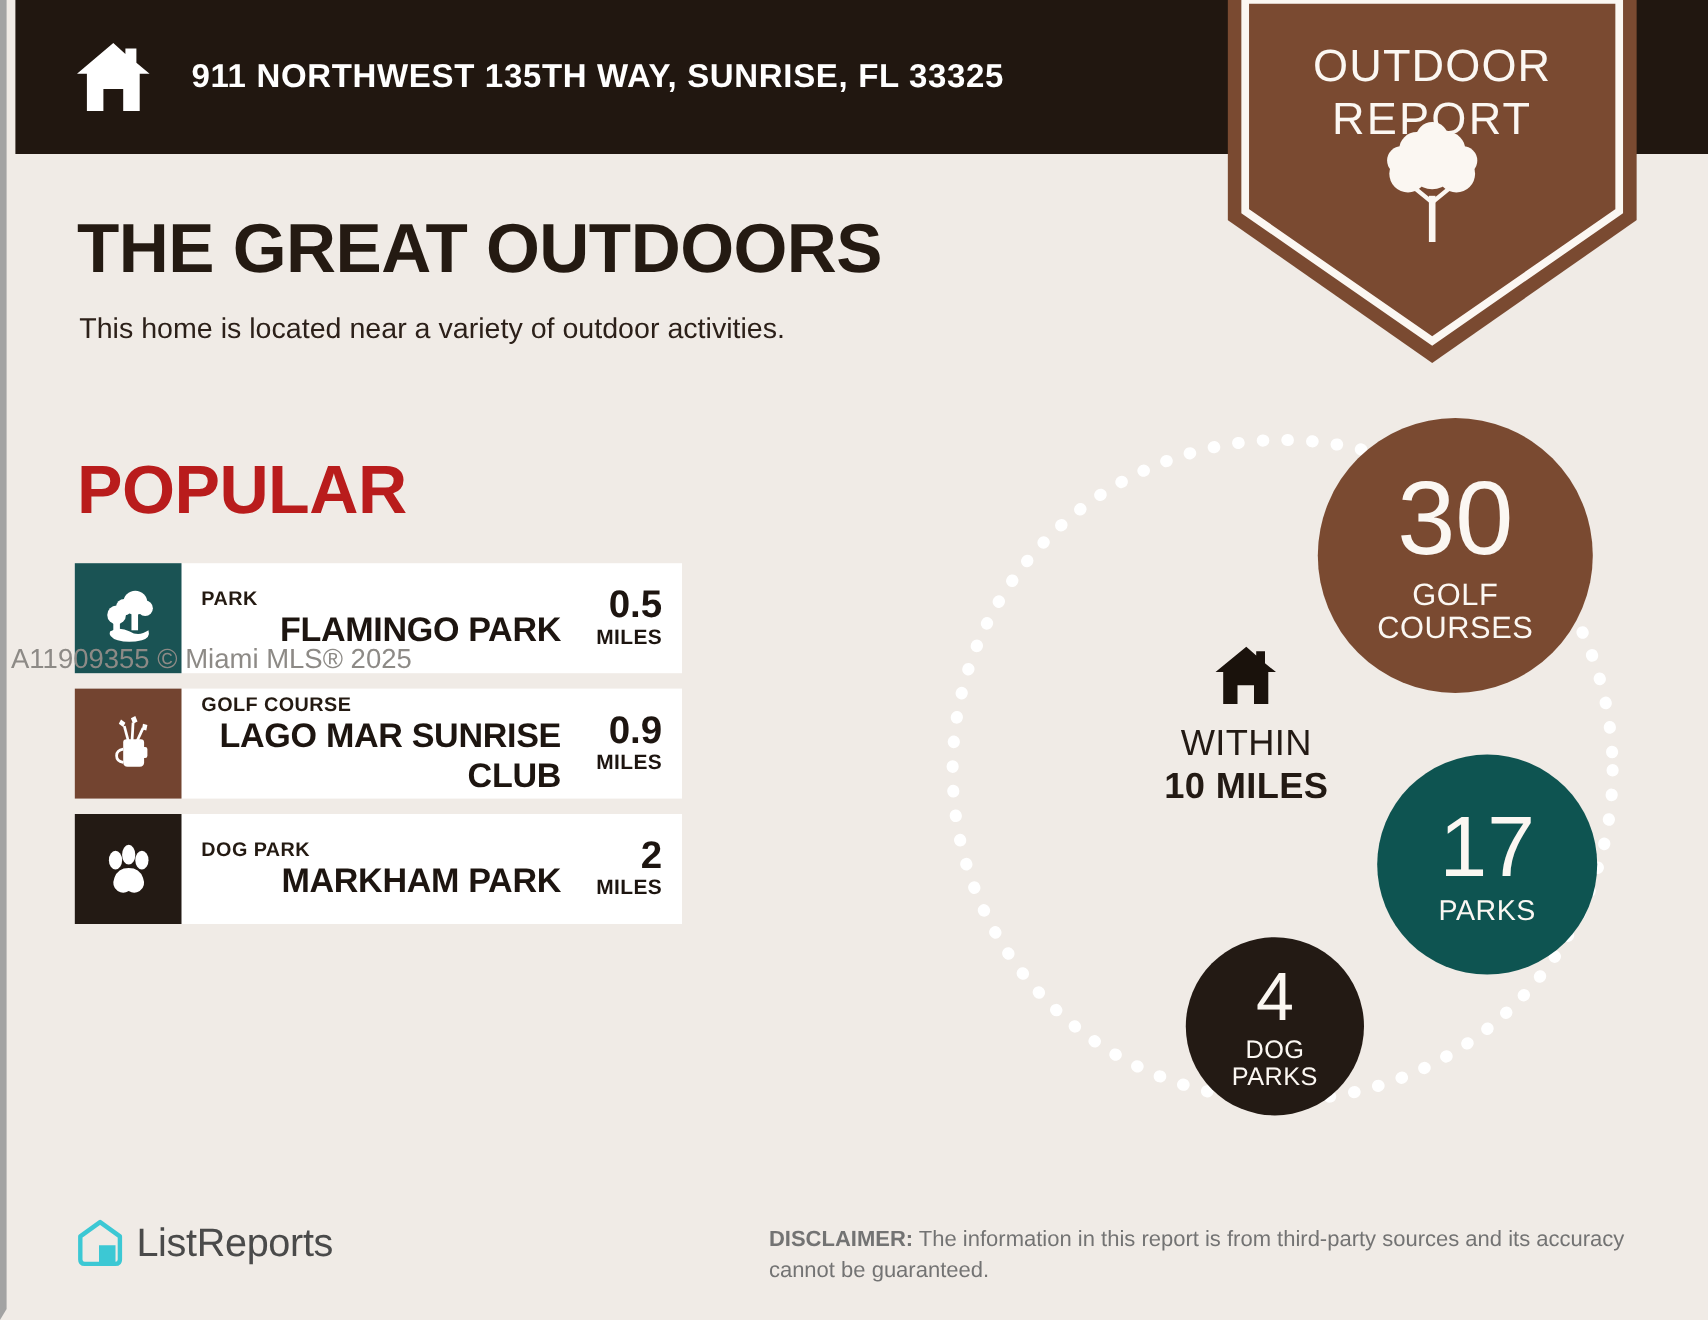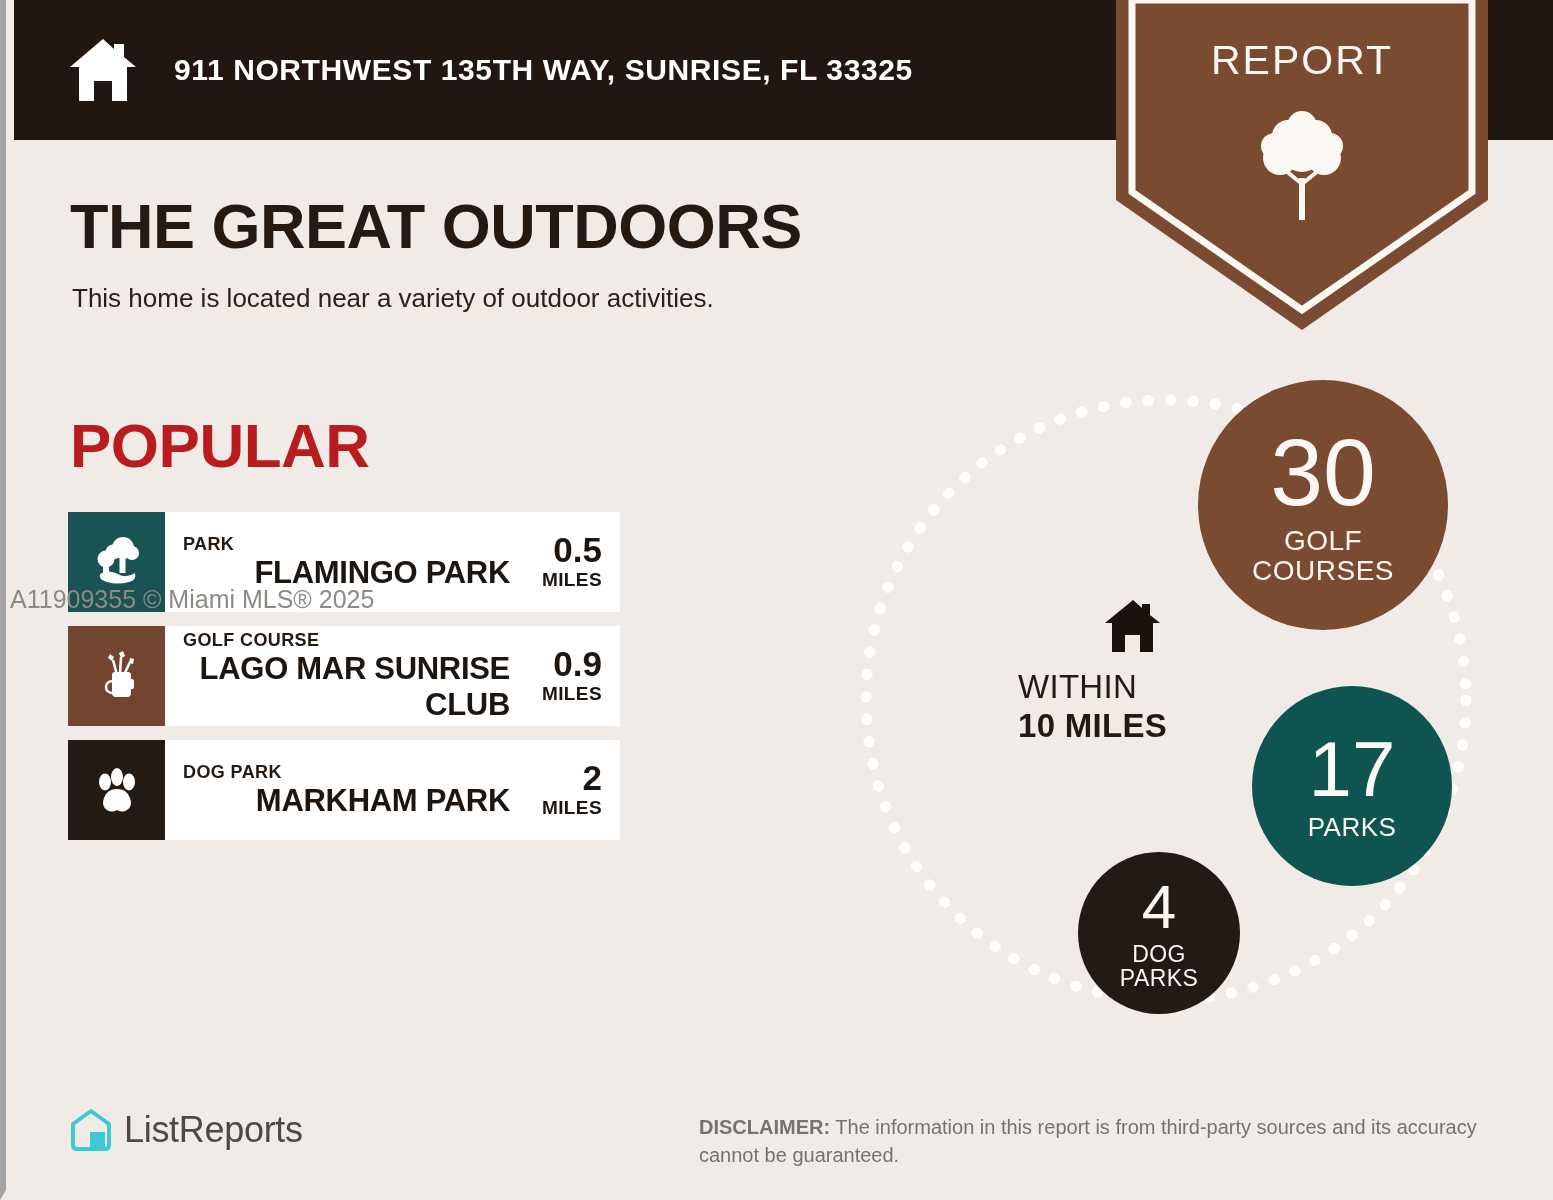--- a/index.html
+++ b/index.html
@@ -133,22 +133,22 @@
   #circle-parks .stat-label  { font-size: 26px; letter-spacing: 0.5px; }
 
   #circle-dogparks {
     left: 252px; top: 482px; width: 162px; height: 162px;
     background: #231a14;
   }
   #circle-dogparks .stat-number { font-size: 62px; margin-bottom: 4px; }
   #circle-dogparks .stat-label  { font-size: 23px; letter-spacing: 0.4px; }
 
   #center-block {
-    position: absolute; left: 192px; top: 228px;
-    width: 230px; 
+    position: absolute; left: 192px; top: 216px;
+    width: 230px; text-align: center;
   }
   #center-home-icon { width: 60px; height: 56px; display: block; margin: 0 auto 14px; }
   #center-line1 { font-size: 33px; font-weight: 400; color: #231a14; line-height: 38px; letter-spacing: 0.3px; }
   #center-line2 { font-size: 33px; font-weight: 700; color: #231a14; line-height: 40px; letter-spacing: 0.3px; }
 
   
   #footer-logo {
     position: absolute; left: 62px; top: 1107px;
     display: flex; align-items: center;
   }
@@ -196,20 +196,21 @@
         <circle cx="-22" cy="-62" r="17" fill="#fbf7f2"></circle>
         <circle cx="22" cy="-62" r="17" fill="#fbf7f2"></circle>
         <circle cx="-14" cy="-84" r="16" fill="#fbf7f2"></circle>
         <circle cx="14" cy="-84" r="16" fill="#fbf7f2"></circle>
         <circle cx="-28" cy="-74" r="13" fill="#fbf7f2"></circle>
         <circle cx="28" cy="-74" r="13" fill="#fbf7f2"></circle>
         <circle cx="0" cy="-94" r="15" fill="#fbf7f2"></circle>
       </g>
     </svg>
     <div id="badge-text">
+      <div class="l1">OUTDOOR</div>
       <div class="l2">REPORT</div>
     </div>
   </div>
 
   <div id="page-title">THE GREAT OUTDOORS</div>
   <div id="page-subtitle">This home is located near a variety of outdoor activities.</div>
   <div id="popular-title">POPULAR</div>
 
   <div id="popular-list">
 

